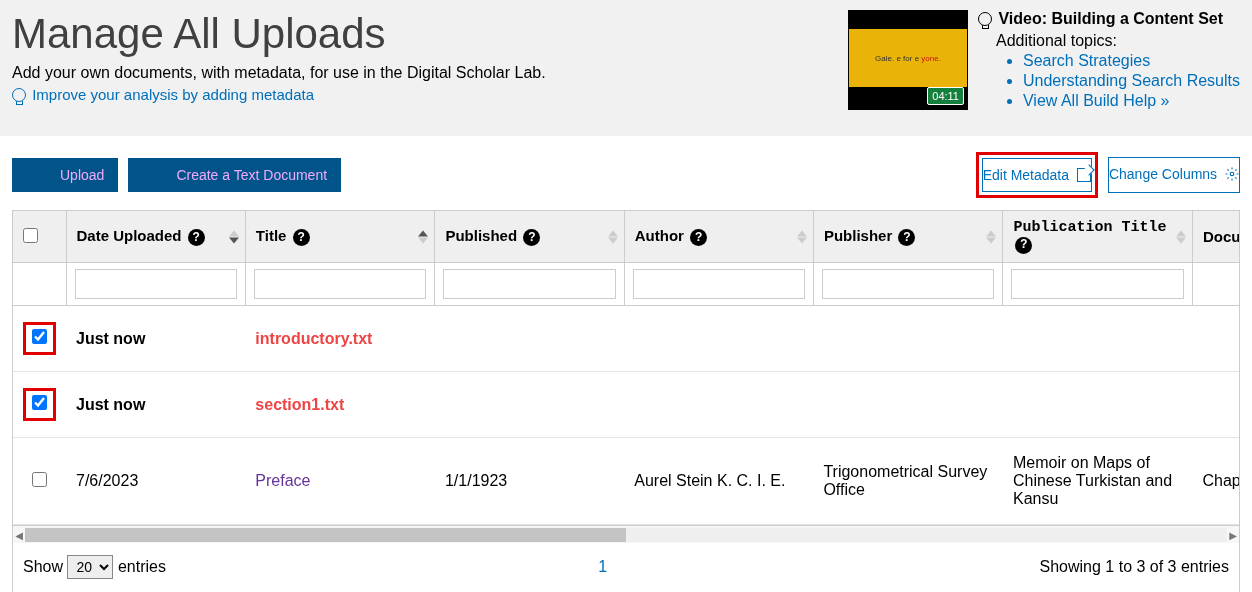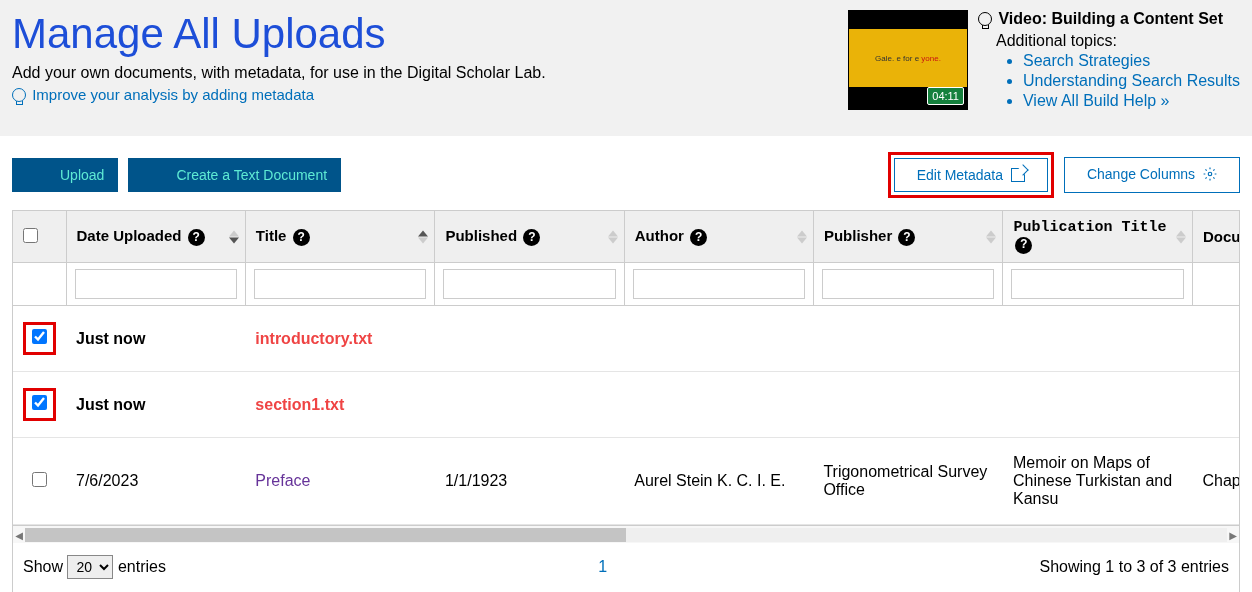--- a/index.html
+++ b/index.html
@@ -14,21 +14,21 @@
     padding: 10px 12px 24px 12px;
     display: flex;
     justify-content: space-between;
   }
   .header-left {
     flex: 1;
   }
   .page-title {
     font-size: 42px;
     font-weight: 400;
-    color: #1d4ed8;
+    color: #404040;
     margin-bottom: 6px;
   }
   .subtitle {
     font-size: 16px;
     margin-bottom: 4px;
   }
   .link {
     color: #006fba;
     text-decoration: none;
   }
@@ -105,28 +105,28 @@
   }
   .toolbar-left { display:flex; gap:10px;}
   .btn {
     border: none;
     padding: 9px 14px;
     font-size: 14px;
     cursor: pointer;
   }
   .btn-primary {
     background:#00548a;
-    color:#5eead4;
+    color:#f0abfc;
     padding-left:48px;
   }
   .btn-outline {
     background:#fff;
     color:#006fba;
     border:1px solid #006fba;
-    padding:8px 22px;
+    padding:8px 0;
     font-size:14px;
   }
   .toolbar-right { display:flex; gap:10px; align-items:center;}
   .highlight-box {
     border: 3px solid #e10000;
     padding: 3px;
     display:inline-block;
   }
   .icon-edit {
     display:inline-block; width:14px; height:14px;

